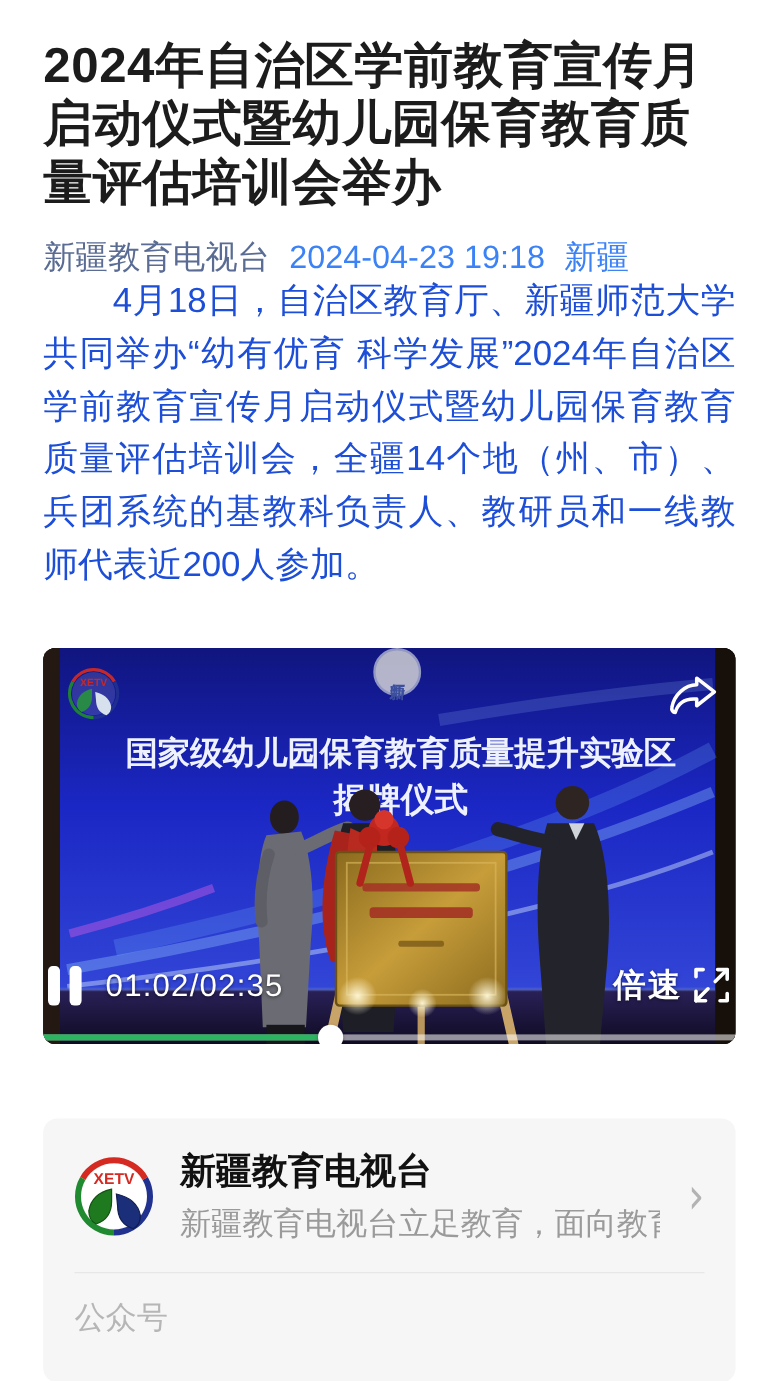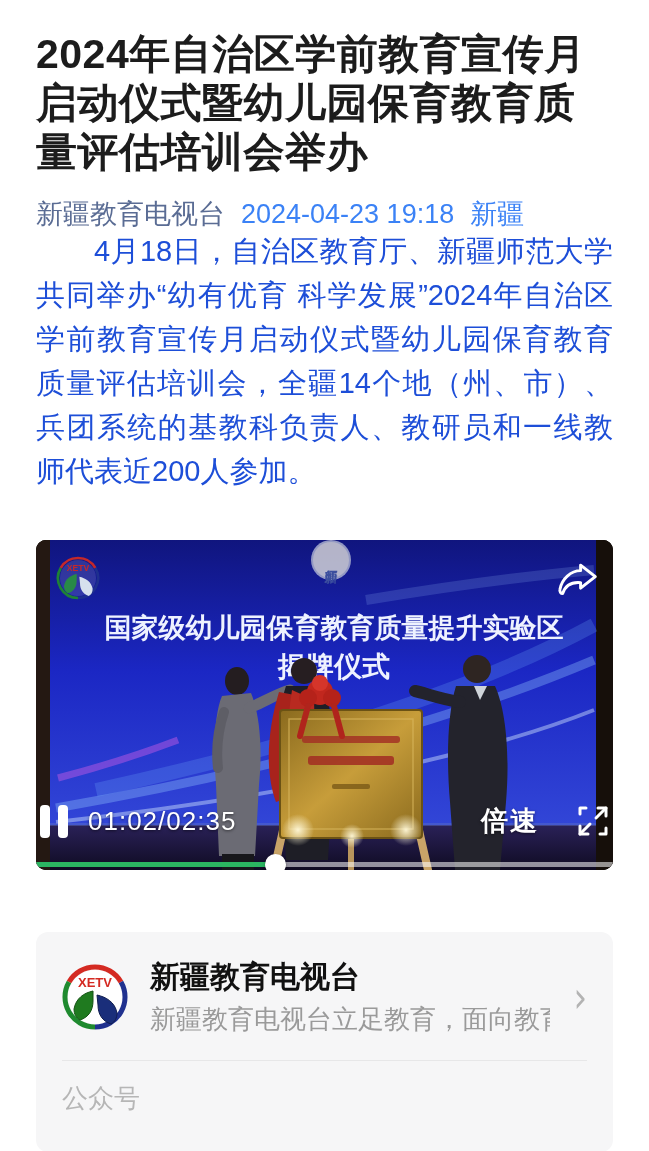--- a/index.html
+++ b/index.html
@@ -56,21 +56,21 @@
   }
 
   .vp-controls {
     position:absolute; left:0; right:0; bottom:30px; height:38px;
     display:flex; align-items:center; padding:0 4px;
     color:#ffffff; text-shadow:0 1px 3px rgba(0,0,0,0.55);
   }
   .pause-btn { display:flex; gap:8px; margin-right:20px; }
   .pause-btn i { display:block; width:10px; height:33px; background:#fff; border-radius:4px; }
   .vp-time { font-size:26px; letter-spacing:1px; font-weight:500; }
-  .vp-right { margin-left:auto; display:flex; align-items:center; gap:38px; }
+  .vp-right { margin-left:auto; display:flex; align-items:center; gap:8px; }
   .vp-speed { font-size:27px; font-weight:700; letter-spacing:2px; }
   .vp-full { width:32px; height:32px; }
 
   .vp-progress {
     position:absolute; left:0; right:0; bottom:3px; height:5px;
     background:rgba(255,255,255,0.55);
   }
   .vp-progress-fill { position:absolute; left:0; top:0; bottom:0; background:#2bb561; }
   .vp-progress-thumb {
     position:absolute; bottom:-8px; width:21px; height:21px;

